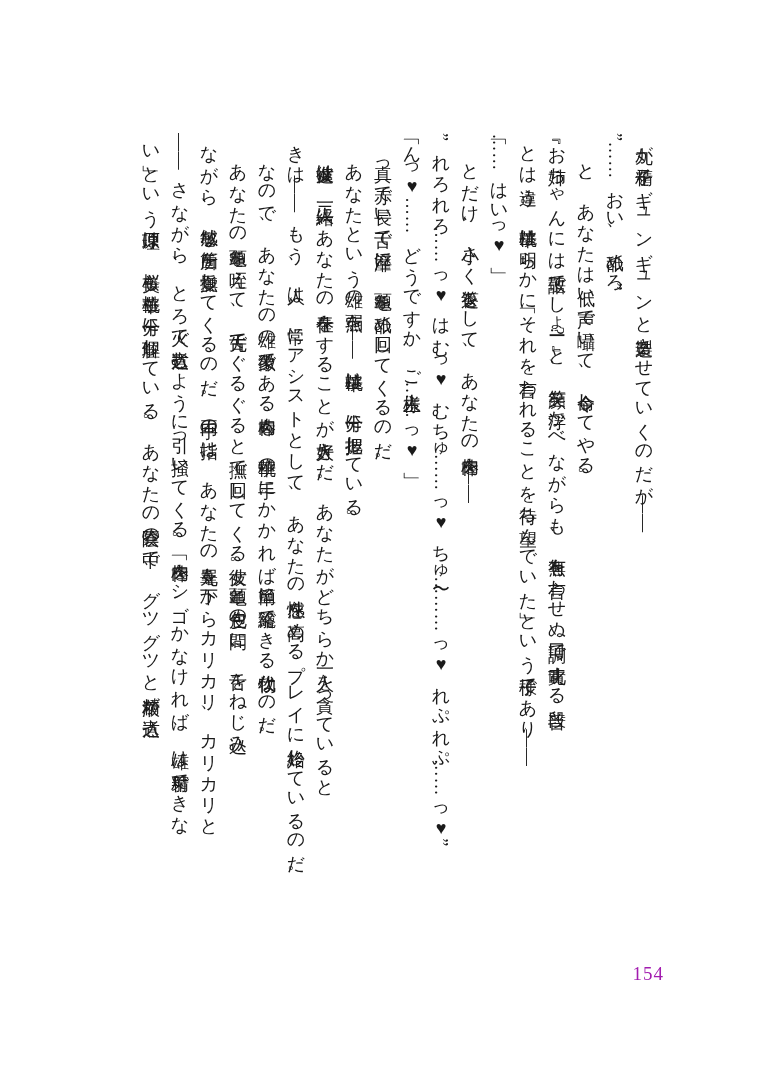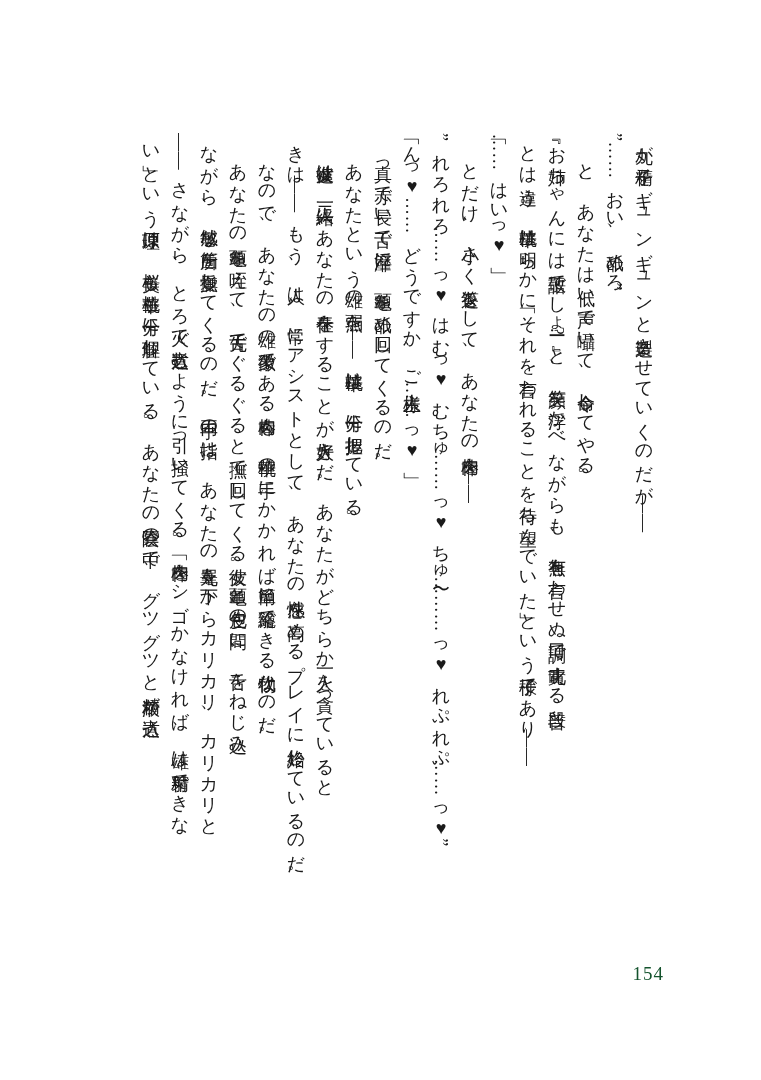--- a/index.html
+++ b/index.html
@@ -33,21 +33,21 @@
     }
     .line.indent {
       text-indent: 1em;
     }
     .page-number {
       position: absolute;
       top: 963px;
       right: 97px;
       font-size: 19px;
       letter-spacing: 1px;
-      color: #14532d;
+      color: #a21caf;
       font-family: "Liberation Serif", "DejaVu Serif", serif;
     }
   </style>
 </head>
 <body>
 
 <div class="page">
   <div class="text-area">
     <p class="line">丸が精子をギュンギュンと製造させていくのだが――</p>
     <p class="line">”……おい、舐めろ”</p>

